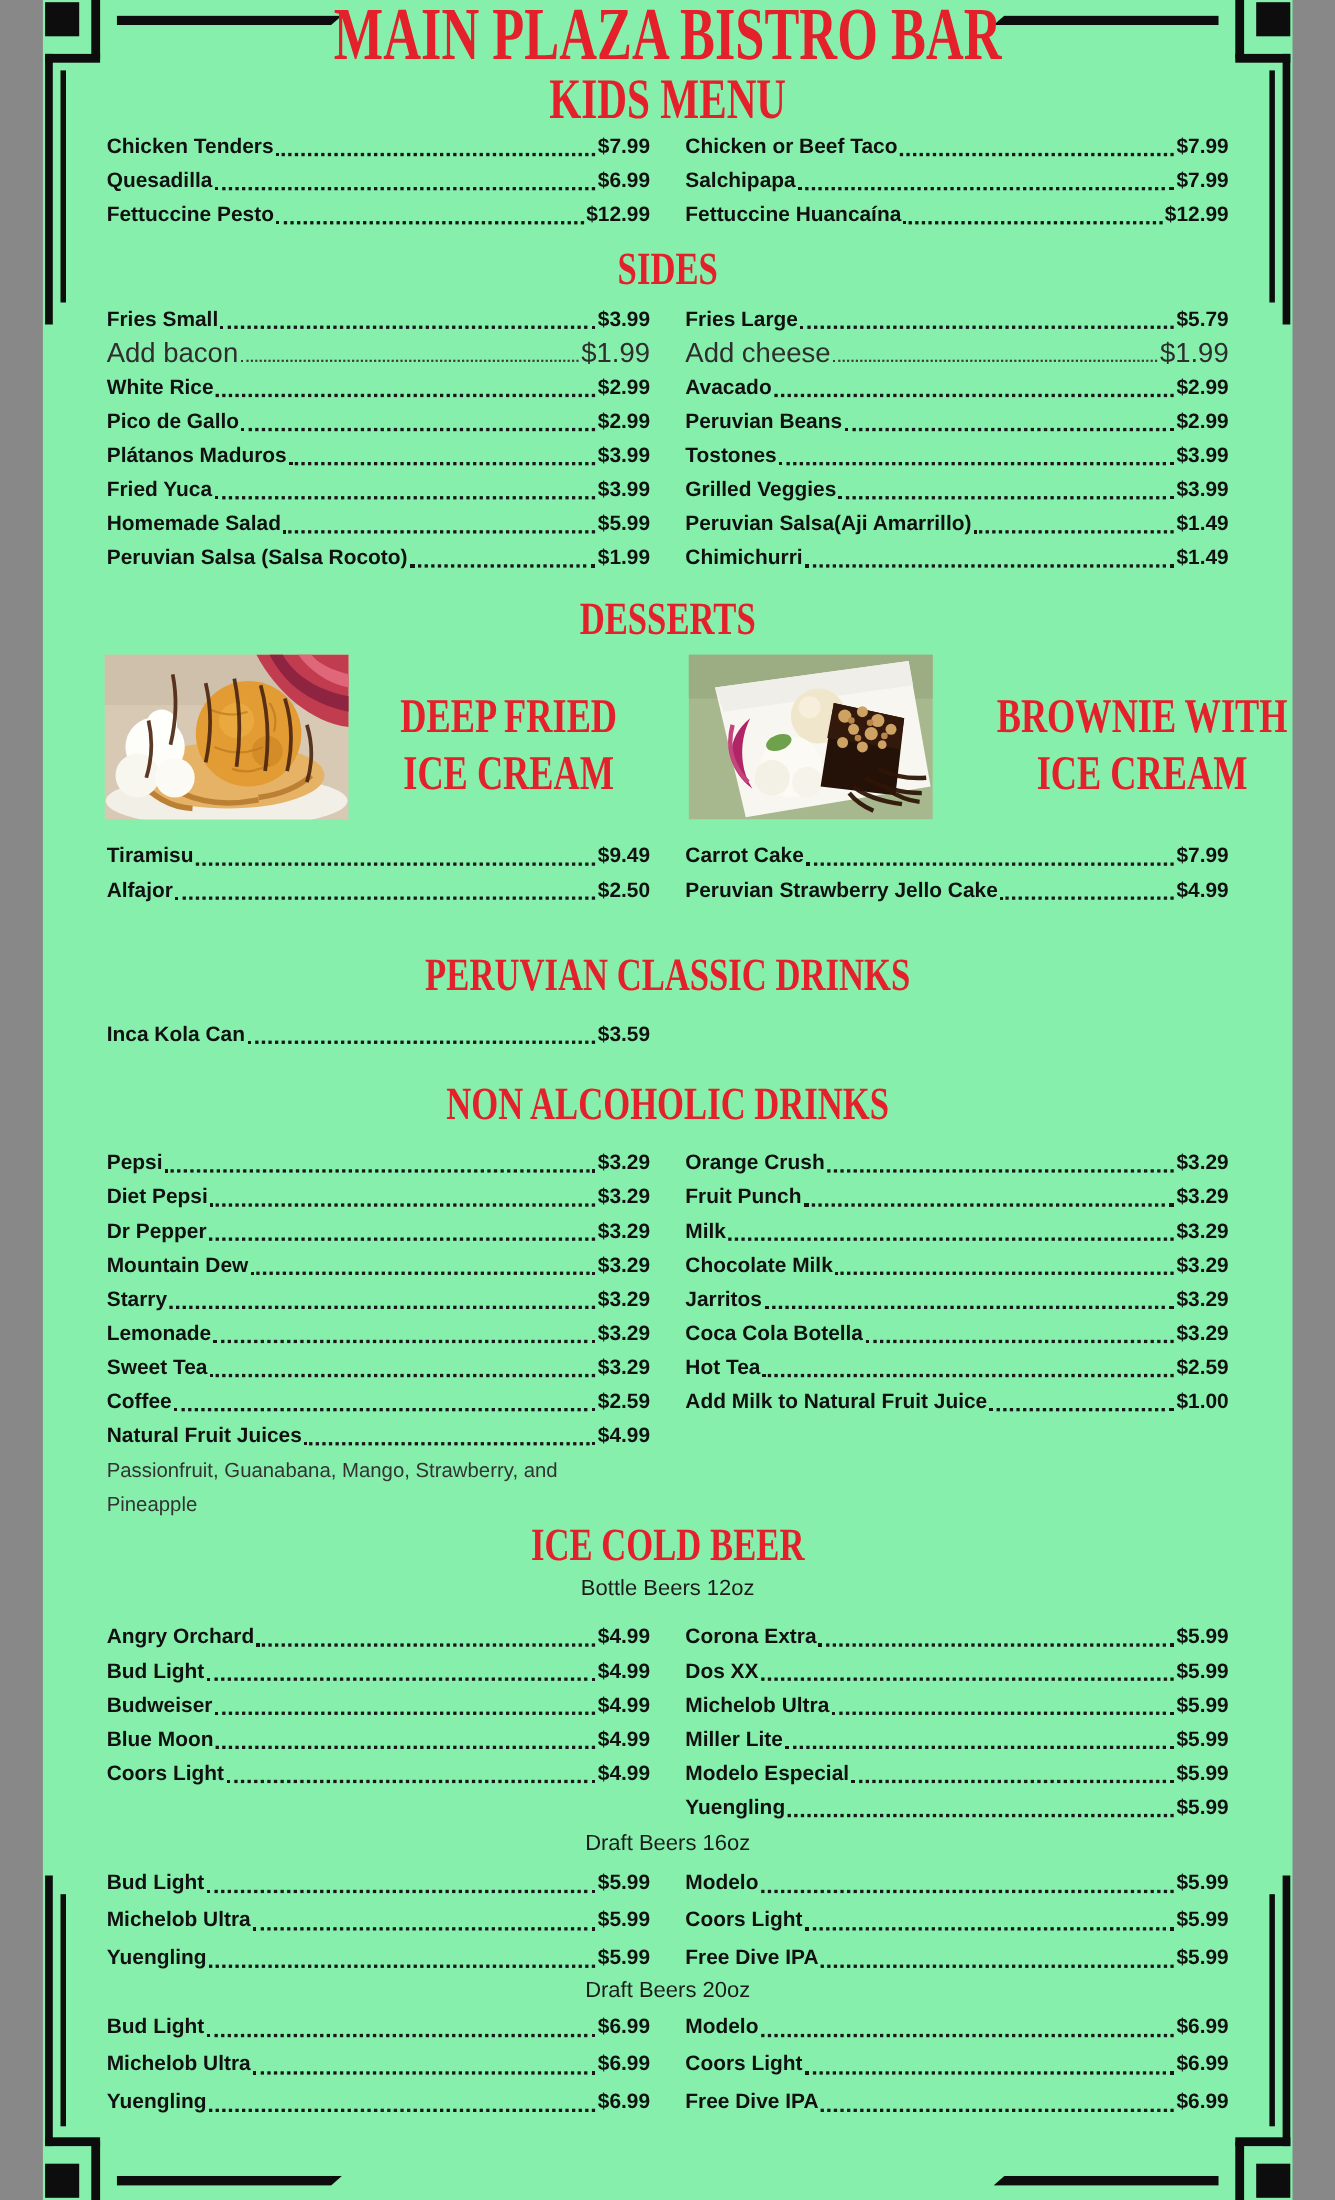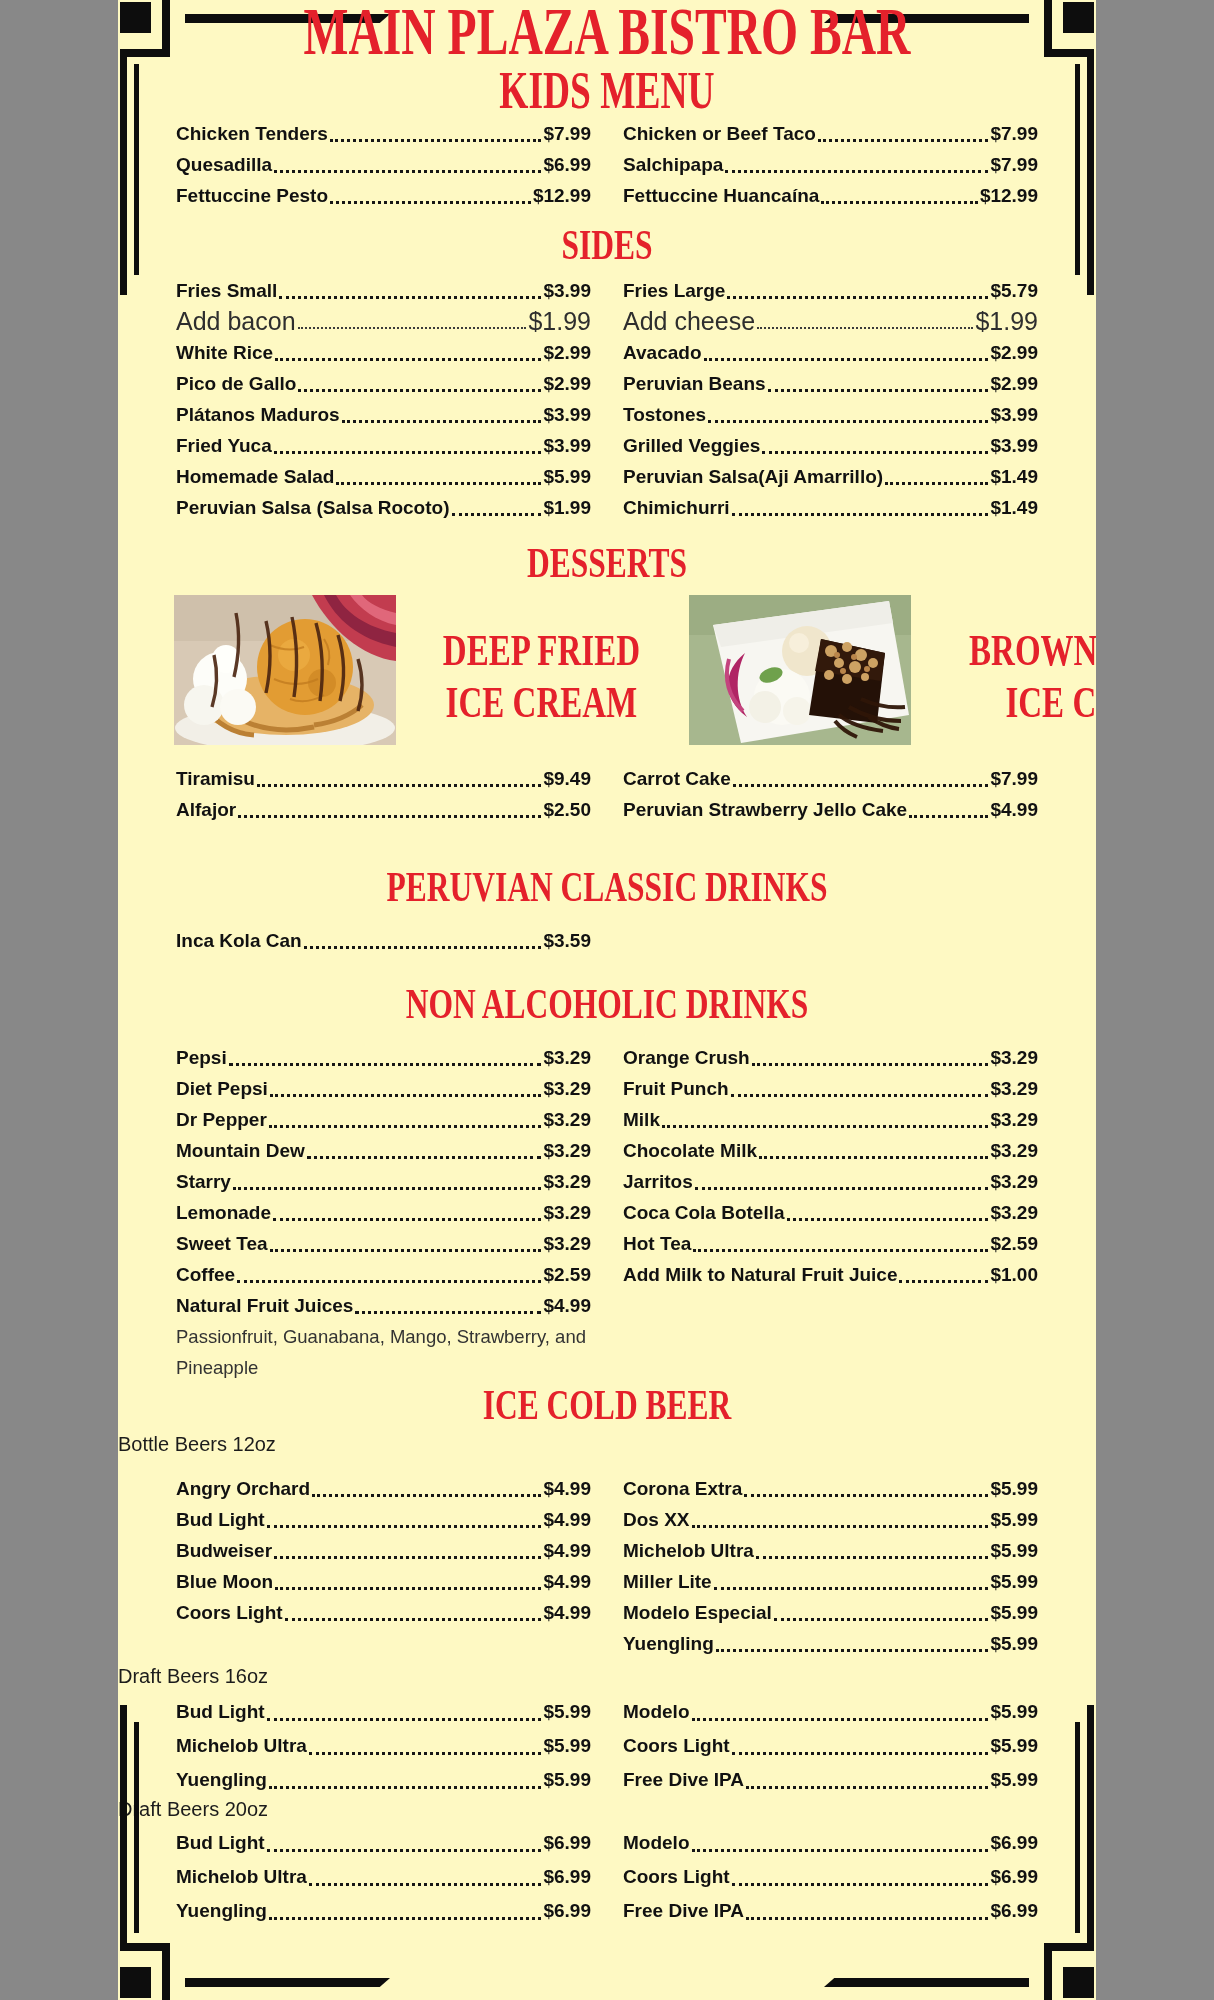--- a/index.html
+++ b/index.html
@@ -1,16 +1,16 @@
 <!DOCTYPE html>
 <html style="--accent: #e4212b;"><head>
 <meta charset="utf-8">
 <style>
   html,body{margin:0;padding:0;background:#888;}
-  .page{position:relative;width:978px;height:2000px;margin:0 auto;background:#fef9c3;
+  .page{position:relative;width:1136px;height:2000px;margin:0 auto;background:#86efac;
         font-family:"Liberation Sans",sans-serif;color:#111;overflow:hidden;padding-top:4px;box-sizing:border-box;}
   :root{--accent:#e4212b;--ink:#0d0d0d;}
 
   
   .fr{position:absolute;background:var(--ink);display:block;}
   .sq{width:31px;height:31px;}
   .sq.tl{left:2px;top:2px}.sq.tr{right:2px;top:2px}.sq.bl{left:2px;bottom:2px}.sq.br{right:2px;bottom:2px}
   .v1{width:7px;height:246px;}
   .v1.tl{left:2px;top:49px}.v1.tr{right:2px;top:49px}.v1.bl{left:2px;bottom:49px}.v1.br{right:2px;bottom:49px}
   .h1s{width:50px;height:8px;}
@@ -29,21 +29,21 @@
   h1,h2{font-family:"Liberation Serif",serif;font-weight:700;color:var(--accent);
         text-align:center;margin:0;white-space:nowrap;}
   h1{font-size:68px;line-height:54px;transform:scaleX(.70);}
   h2{font-size:42px;line-height:44px;transform:scaleX(.75);}
   h2.kids{font-size:52px;line-height:46px;transform:scaleX(.72);margin-top:10px;}
   h2.sides{margin-top:12px;}
   h2.desserts{margin-top:18px;}
   h2.peruvian{margin-top:40px;}
   h2.nonalc{margin-top:26px;}
   h2.beer{margin-top:0;}
-  .subhead{font-size:20px;line-height:22px;font-weight:400;color:#1c1c1c;margin:0;}
+  .subhead{font-size:20px;line-height:22px;font-weight:400;color:#1c1c1c;text-align:center;margin:0;}
   .subhead.s1{margin-top:6px}.subhead.s2{margin-top:6px}.subhead.s3{margin-top:1px}
 
   
   .cols{display:grid;grid-template-columns:1fr 1fr;column-gap:32px;padding:0 58px;line-height:31px;}
   .cols.kids{margin-top:4px}
   .cols.sides{margin-top:8px}
   .cols.d-top{margin-top:12px}
   .cols.d-bottom{margin-top:18px}
   .cols.peru{margin-top:16px}
   .cols.na{margin-top:16px}
@@ -54,21 +54,21 @@
   .row{display:flex;font-size:19px;font-weight:700;}
   .row .nm{white-space:nowrap;}
   .row .pr{white-space:nowrap;}
   .row .dots{flex:1 1 auto;min-width:8px;border-bottom:3.4px dotted #161616;margin:0 2px 7px 2px;}
   .wide .row .dots{margin-bottom:8px;}
   .row.light{font-weight:400;color:#2e2e2e;font-size:25px;}
   .row.light .dots{border-bottom:2.4px dotted #3a3a3a;margin-bottom:8px;}
   .row.note{font-weight:400;color:#333;font-size:18.5px;display:block;}
 
   
-  .features{display:grid;grid-template-columns:1fr 1fr;column-gap:16px;padding:0 56px;margin-top:10px;}
+  .features{display:grid;grid-template-columns:1fr 1fr;column-gap:32px;padding:0 56px;margin-top:10px;}
   .feature{display:flex;align-items:center;gap:14px;height:150px;}
   .photo{width:222px;height:150px;flex:0 0 auto;display:block;}
   .feature-label{flex:1;text-align:center;font-family:"Liberation Serif",serif;font-weight:700;
                  color:var(--accent);font-size:44px;line-height:52px;transform:scaleX(.75);margin-top:14px;}
   .feature-label span{display:block;white-space:nowrap;}
 </style>
 </head>
 <body>
 
 <div class="page">

